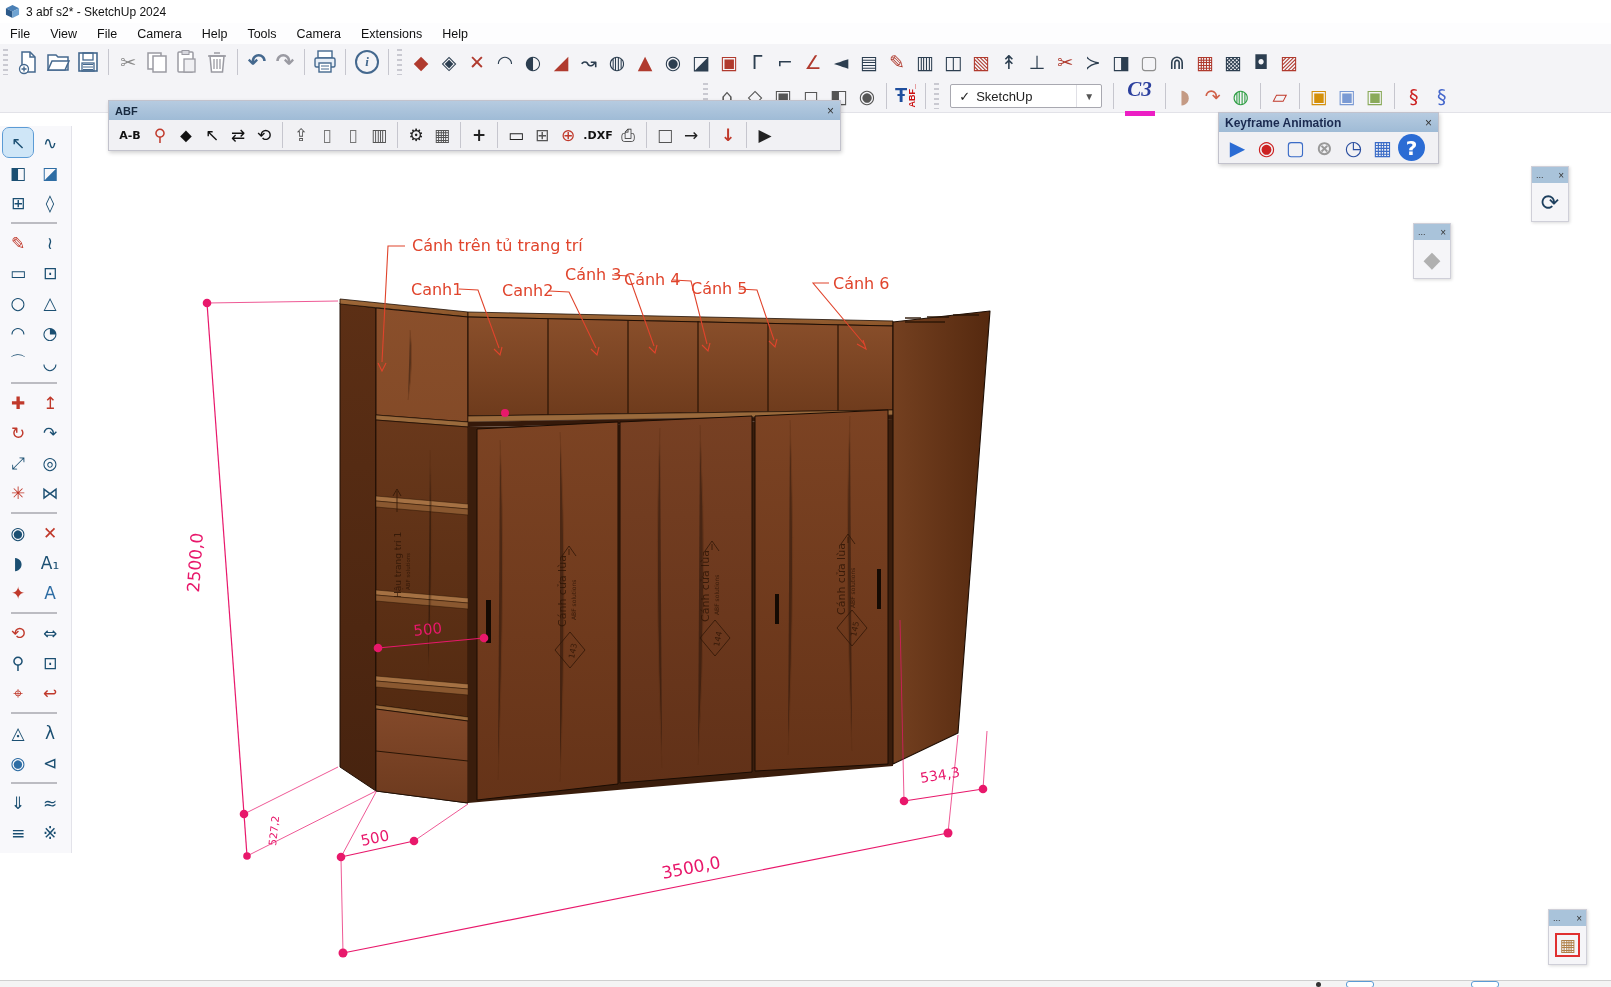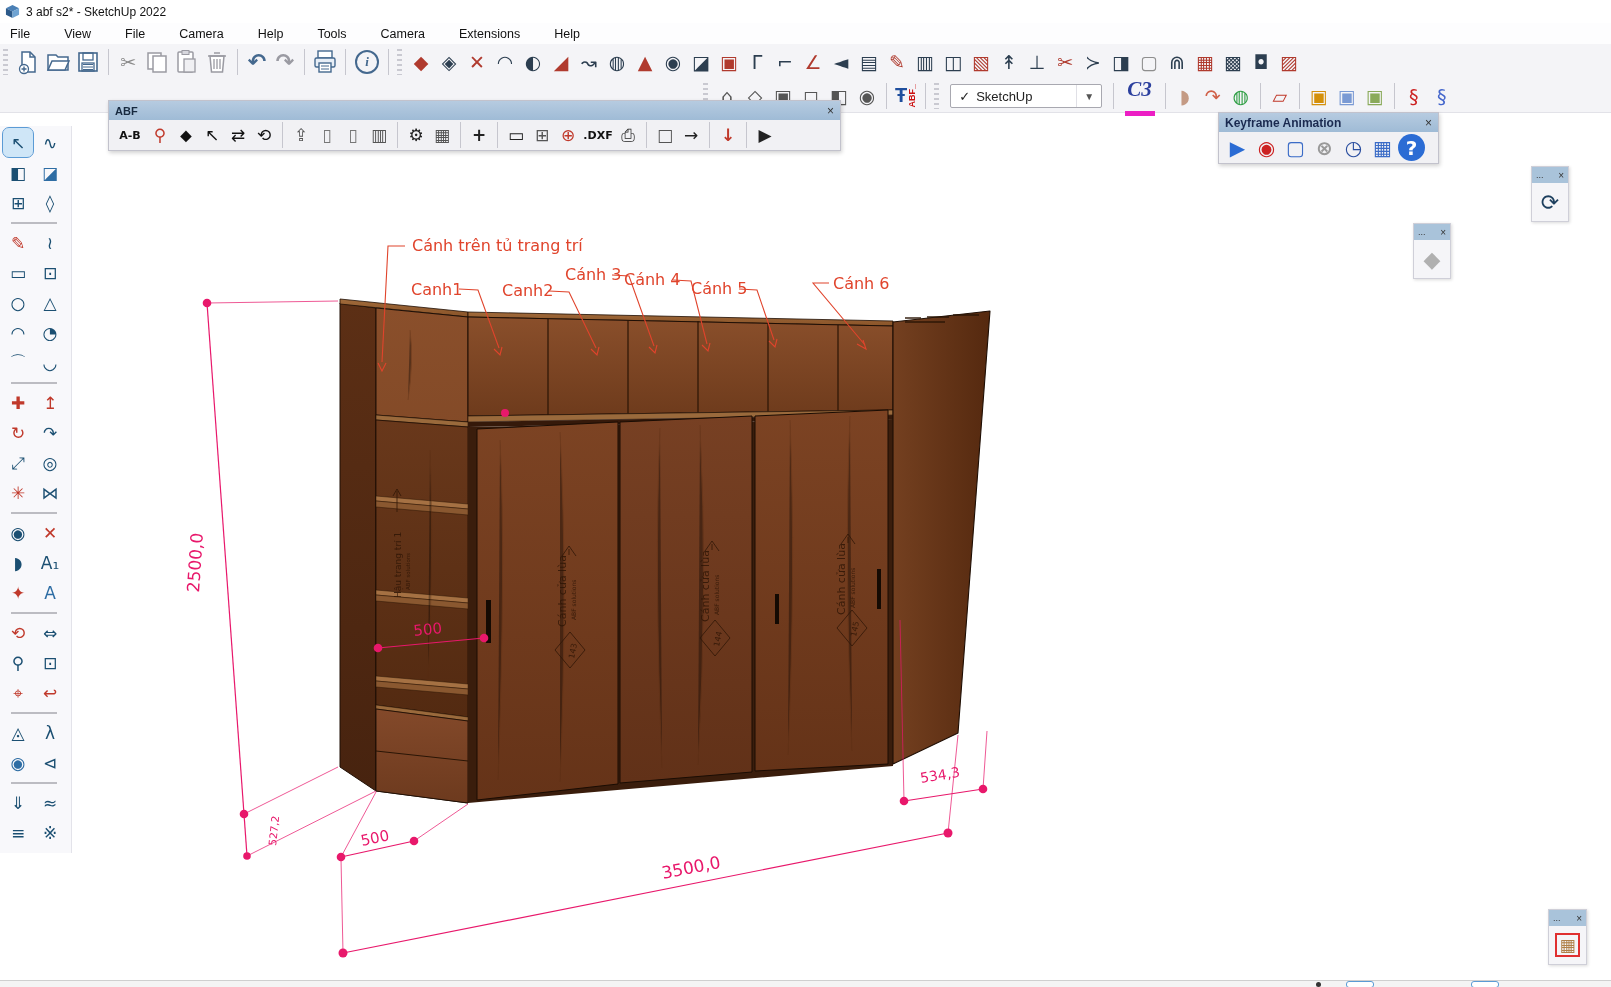--- a/index.html
+++ b/index.html
@@ -1,21 +1,21 @@
 <!DOCTYPE html>
 <html><head>
 <meta charset="utf-8">
 <style>
   html,body{margin:0;padding:0;width:1611px;height:987px;overflow:hidden;background:#fff;
     font-family:"Liberation Sans","DejaVu Sans",sans-serif;-webkit-font-smoothing:antialiased;}
   .abs{position:absolute;}
   
   #titlebar{left:0;top:0;width:1611px;height:23px;background:#fff;display:flex;align-items:center;font-size:12px;color:#111;}
   #titlebar .logo{width:15px;height:15px;margin:0 6px 0 5px;}
-  #menubar{left:0;top:23px;width:1611px;height:21px;background:#fdfdfe;display:flex;align-items:center;font-size:12.5px;color:#111;border-bottom:1px solid #e8e8ee;gap:14px;}
+  #menubar{left:0;top:23px;width:1611px;height:21px;background:#fdfdfe;display:flex;align-items:center;font-size:12.5px;color:#111;border-bottom:1px solid #e8e8ee;}
   #menubar .mitem{padding:2px 10px;cursor:default;}
   #toolbar1{left:0;top:44px;width:1611px;height:36px;background:#f4f4f7;display:flex;align-items:center;}
   #toolbar2{left:0;top:80px;width:1611px;height:32px;background:#f4f4f7;display:flex;align-items:center;border-bottom:1px solid #e2e2e8;}
   .ticon{width:26px;height:26px;margin:0 2px;flex:none;}
   .gicon{display:inline-flex;align-items:center;justify-content:center;width:26px;height:26px;margin:0 1px;
     font-family:"DejaVu Sans",sans-serif;font-size:19px;line-height:1;color:#2c3e50;flex:none;}
   .gicon.txt{font-size:10px;font-weight:bold;width:auto;padding:0 4px;letter-spacing:0;}
   .gicon.big{font-size:22px;font-weight:bold;}
   .tsep{width:1px;height:26px;background:#c6c6ce;margin:0 5px;flex:none;}
   .grip{width:5px;height:26px;margin:0 5px 0 3px;flex:none;
@@ -267,21 +267,21 @@
     <path class="cline" d="M857,344 L866,349 L863,340"></path>
   </g>
 </svg>
 
 <div id="titlebar" class="abs">
   <svg class="logo" viewBox="0 0 16 16">
     <polygon points="8,1 15,4.5 8,8 1,4.5" fill="#4a7fb5"></polygon>
     <polygon points="1,4.5 8,8 8,15 1,11.5" fill="#2d5a8a"></polygon>
     <polygon points="15,4.5 8,8 8,15 15,11.5" fill="#6fa3d2"></polygon>
   </svg>
-  <span>3 abf s2* - SketchUp 2022</span>
+  <span>3 abf s2* - SketchUp 2024</span>
 </div>
 
 <div id="menubar" class="abs">
   <span class="mitem">File</span>
   <span class="mitem">View</span>
   <span class="mitem">File</span>
   <span class="mitem">Camera</span>
   <span class="mitem">Help</span>
   <span class="mitem">Tools</span>
   <span class="mitem">Camera</span>

